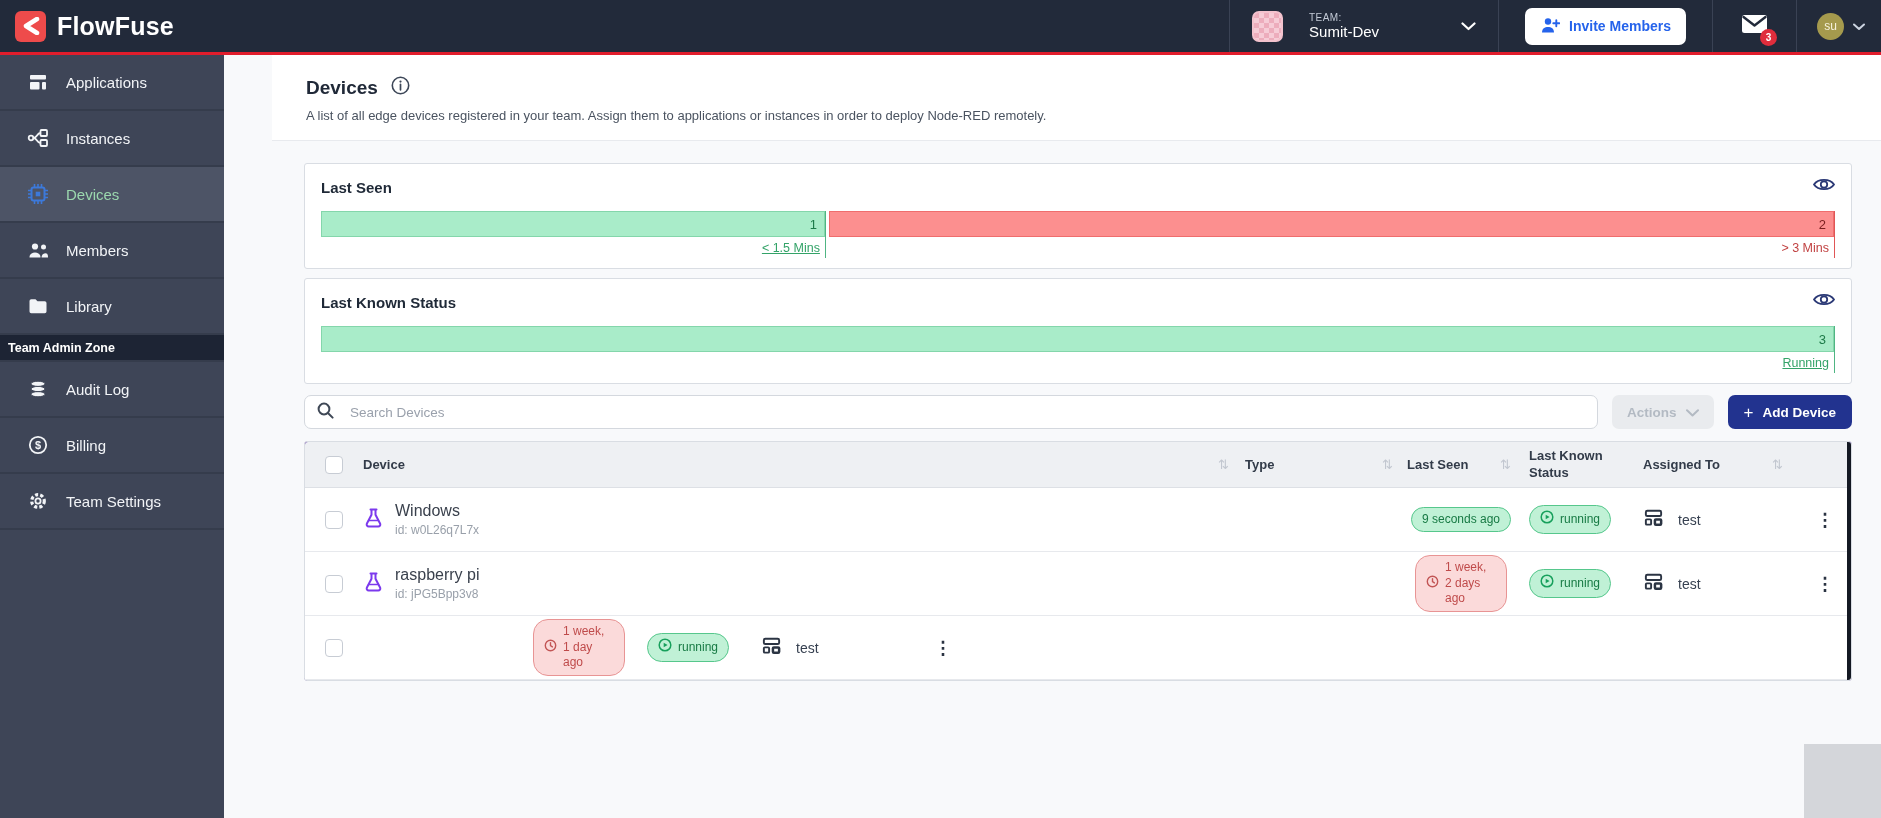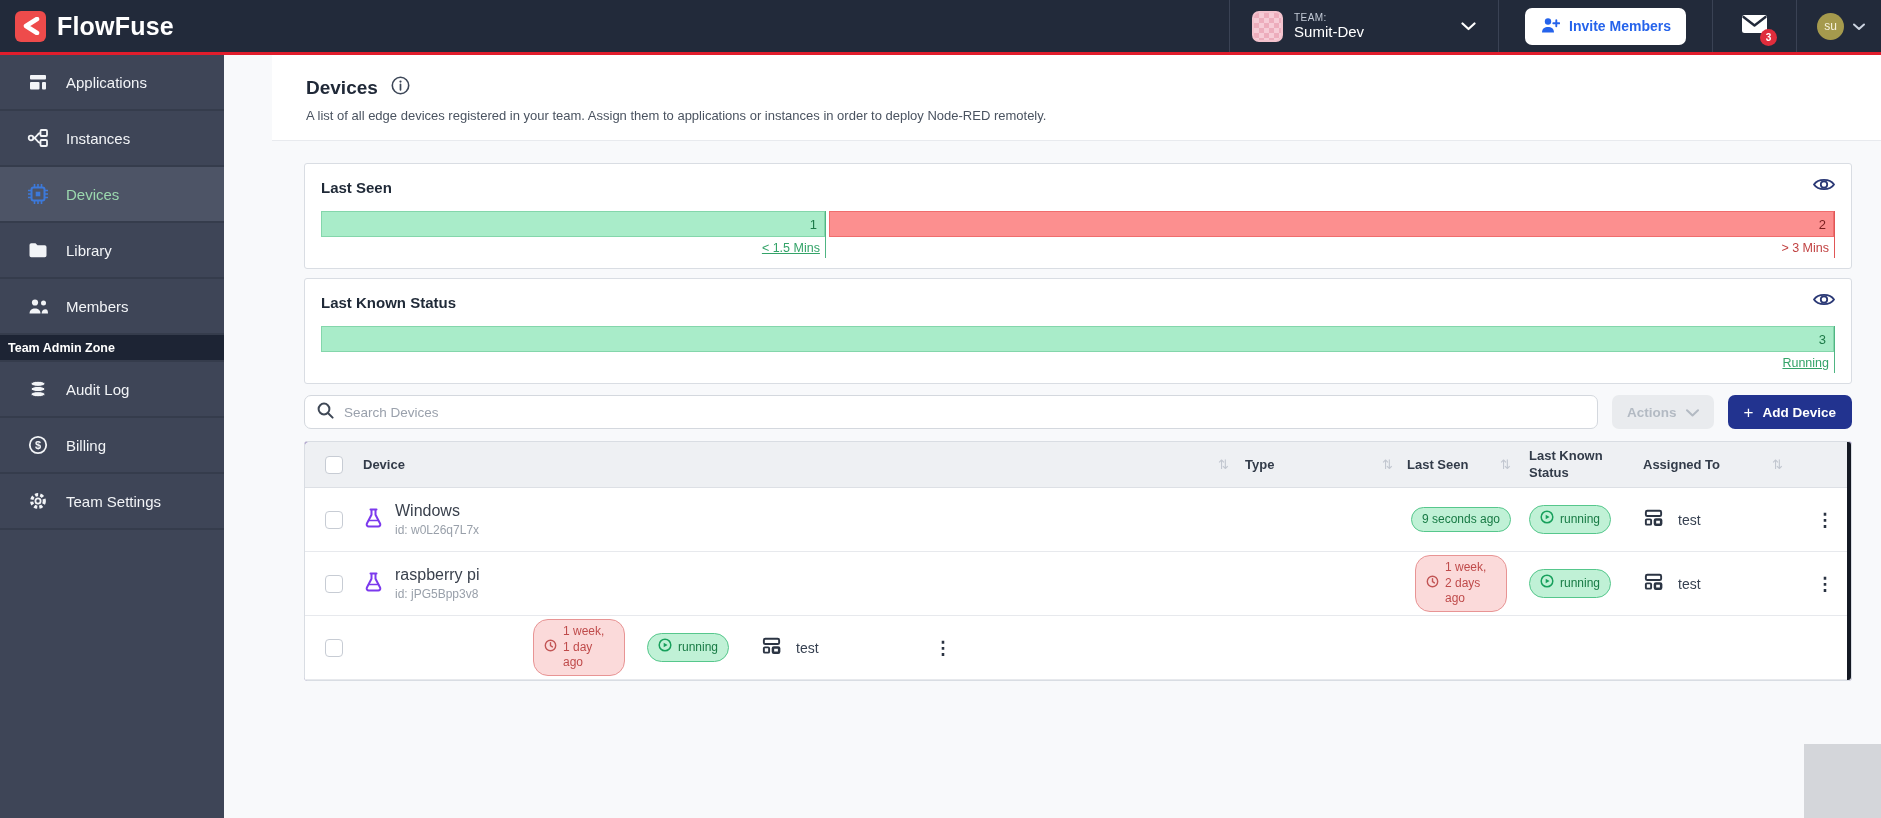--- a/index.html
+++ b/index.html
@@ -10,21 +10,21 @@
     color:#1f2937;
   }
   
   .navbar{position:absolute;top:0;left:0;right:0;height:55px;background:#222a3a;
     border-bottom:3px solid #e11d2c;display:flex;align-items:stretch;z-index:20;}
   .logo{display:flex;align-items:center;gap:11px;padding-left:15px;cursor:pointer;}
   .logo-box{width:31px;height:31px;background:#ee4b4b;border-radius:6px;display:flex;align-items:center;justify-content:center;}
   .logo-text{color:#fff;font-size:25px;font-weight:700;letter-spacing:.2px;}
   .nav-right{margin-left:auto;display:flex;align-items:stretch;}
   .nav-divider{width:1px;background:#3a4254;}
-  .team-select{display:flex;align-items:center;gap:11px;padding:0 22px;cursor:pointer;min-width:268px;}
+  .team-select{display:flex;align-items:center;gap:26px;padding:0 22px;cursor:pointer;min-width:268px;}
   .team-avatar{width:31px;height:31px;border-radius:7px;
     background:repeating-conic-gradient(#f6ccd6 0 25%, #edadbc 0 50%) 0 0/10px 10px;background-color:#edadbc;
     border:2px solid #f3c2cd;}
   .team-texts{display:flex;flex-direction:column;line-height:1.15;}
   .team-label{font-size:10px;color:#c3cad6;letter-spacing:.4px;}
   .team-name{font-size:15px;color:#fff;}
   .team-chevron{margin-left:auto;}
   .invite-btn{align-self:center;margin:0 26px;display:flex;align-items:center;gap:9px;
     background:#fff;border:none;border-radius:7px;padding:8px 15px;cursor:pointer;
     color:#2563eb;font-weight:700;font-size:14px;font-family:inherit;}
@@ -62,21 +62,21 @@
   .seg .bar-label{text-align:right;padding:4px 5px 3px 0;font-size:12.5px;}
   .seg.green{border-right:1.5px solid #4fb583;}
   .seg.green .bar{background:#a9ecc9;border:1px solid #84d6ab;color:#1d7a48;}
   .seg.green .bar-label{color:#33a368;text-decoration:underline;}
   .seg.red{border-right:1.5px solid #e05656;}
   .seg.red .bar{background:#fc8f8f;border:1px solid #ef6d6d;color:#7a1f1f;}
   .seg.red .bar-label{color:#c14242;}
   
   .toolbar{display:flex;align-items:center;gap:14px;margin:11px 0 12px;}
   .search-box{flex:1;height:34px;background:#fff;border:1px solid #d4d8de;border-radius:7px;
-    display:flex;align-items:center;gap:10px;padding:0 12px;}
+    display:flex;align-items:center;gap:16px;padding:0 12px;}
   .search-box input{border:none;outline:none;flex:1;font-size:13.5px;font-family:inherit;color:#333a44;background:transparent;}
   .search-box input::placeholder{color:#9aa1ac;}
   .actions-btn{height:34px;padding:0 15px;background:#e9ebee;border:none;border-radius:7px;
     color:#b3bac3;font-size:13.5px;font-weight:600;font-family:inherit;display:flex;align-items:center;gap:9px;cursor:default;}
   .add-btn{height:34px;padding:0 16px;background:#22338f;border:none;border-radius:7px;
     color:#fff;font-size:13.5px;font-weight:700;font-family:inherit;display:flex;align-items:center;gap:9px;cursor:pointer;}
   .add-btn .plus{font-size:17px;font-weight:400;line-height:1;}
   
   .table-wrap{position:relative;border:1px solid #d9dde3;border-radius:3px;background:#4c1d95;}
   .thead{display:flex;align-items:center;background:#eef0f3;border-bottom:1px solid #dde0e5;
@@ -201,36 +201,36 @@
           <path d="M7.5 18 v3 M11 18 v3 M14.5 18 v3"></path>
           <path d="M1 7.5 h3 M1 11 h3 M1 14.5 h3"></path>
           <path d="M18 7.5 h3 M18 11 h3 M18 14.5 h3"></path>
         </g>
       </svg>
     </span>
     <span>Devices</span>
   </div>
   <div class="side-item">
     <span class="sicon">
-      <svg width="20" height="18" viewBox="0 0 20 18">
-        <path d="M1.5 4 a1.8 1.8 0 0 1 1.8 -1.8 h4.2 l2 2 h7.2 a1.8 1.8 0 0 1 1.8 1.8 v8.5 a1.8 1.8 0 0 1 -1.8 1.8 h-13.4 a1.8 1.8 0 0 1 -1.8 -1.8 Z" fill="#f2f4f7"></path>
-      </svg>
-    </span>
-    <span>Library</span>
-  </div>
-  <div class="side-item">
-    <span class="sicon">
       <svg width="21" height="19" viewBox="0 0 21 19" fill="#f2f4f7">
         <circle cx="7" cy="5.5" r="3.1"></circle>
         <path d="M1.5 16.5 c0-3.4 2.4-5.1 5.5-5.1 s5.5 1.7 5.5 5.1 Z"></path>
         <circle cx="15.5" cy="6" r="2.5"></circle>
         <path d="M13.6 16.5 c0-2.8 1.7-4.3 4-4.3 1.4 0 2.4 .9 2.4 4.3 Z"></path>
       </svg>
     </span>
     <span>Members</span>
+  </div>
+  <div class="side-item">
+    <span class="sicon">
+      <svg width="20" height="18" viewBox="0 0 20 18">
+        <path d="M1.5 4 a1.8 1.8 0 0 1 1.8 -1.8 h4.2 l2 2 h7.2 a1.8 1.8 0 0 1 1.8 1.8 v8.5 a1.8 1.8 0 0 1 -1.8 1.8 h-13.4 a1.8 1.8 0 0 1 -1.8 -1.8 Z" fill="#f2f4f7"></path>
+      </svg>
+    </span>
+    <span>Library</span>
   </div>
 
   <div class="admin-zone">
     <span>Team Admin Zone</span>
   </div>
 
   <div class="side-item">
     <span class="sicon">
       <svg width="20" height="20" viewBox="0 0 20 20">
         <ellipse cx="10" cy="15.2" rx="7" ry="2.6" fill="#f2f4f7" stroke="#3e4557" stroke-width="1"></ellipse>

